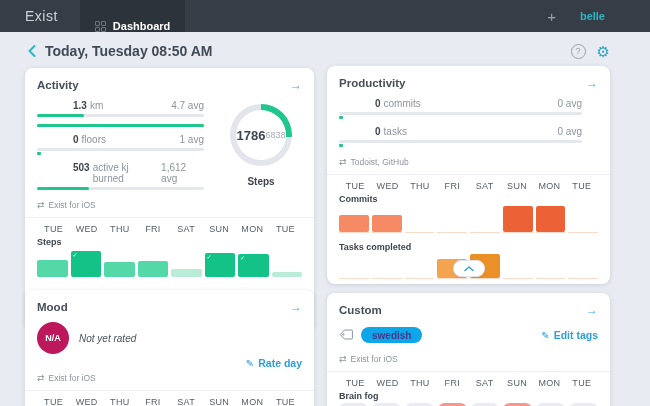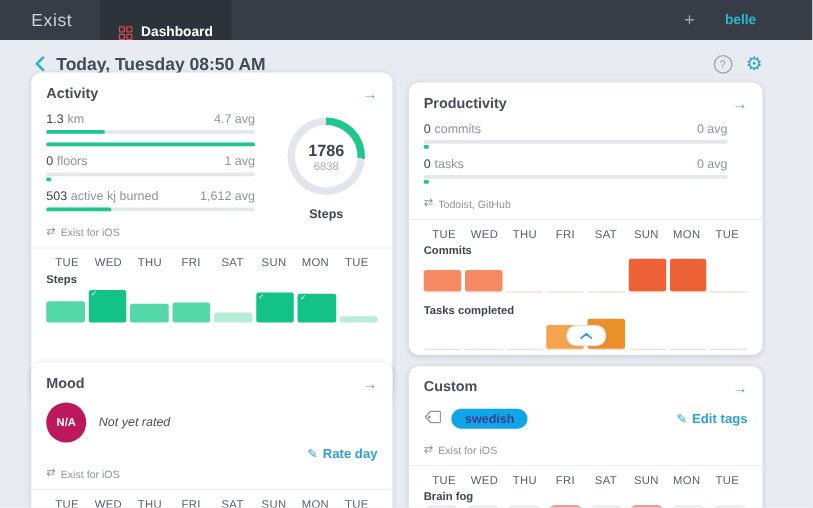--- a/index.html
+++ b/index.html
@@ -20,45 +20,45 @@
   
   .page-header{display:flex;align-items:center;padding:11px 40px 6px 28px;}
   .back{margin-right:9px;display:flex;align-items:center;}
   .page-title{font-size:14px;font-weight:bold;color:#414b56;}
   .header-icons{margin-left:auto;display:flex;gap:11px;align-items:center;}
   .help{width:13px;height:13px;border:1px solid #9aa1ab;border-radius:50%;color:#9aa1ab;font-size:9px;display:flex;align-items:center;justify-content:center;}
   .gear{color:#2aa5c5;font-size:15px;line-height:1;}
 
   
   .card{position:absolute;background:#fff;border-radius:8px;box-shadow:0 1px 4px rgba(50,60,80,.16);}
-  #card-activity{left:25px;top:58px;width:289px;height:262px;}
+  #card-activity{left:25px;top:68px;width:289px;height:262px;}
   #card-productivity{left:327px;top:66px;width:283px;height:218px;}
   #card-mood{left:25px;top:290px;width:289px;height:160px;}
   #card-custom{left:327px;top:293px;width:283px;height:150px;}
   .card-head{display:flex;justify-content:space-between;align-items:center;padding:10px 12px 6px;}
   .card-title{font-size:11.5px;font-weight:bold;color:#454e59;}
   .card-arrow{color:#4aa9e2;font-size:12px;font-weight:bold;cursor:pointer;}
 
   
   .activity-body{display:flex;padding:2px 12px 0;}
   .metrics{flex:1;}
   .activity-body .metrics{padding-right:16px;}
   .metric{margin-bottom:7px;}
   .m-top{display:flex;font-size:10px;color:#8d949e;margin-bottom:3px;align-items:baseline;}
-  .m-val{font-weight:normal;color:#3d4650;margin-right:3px;}
+  .m-val{font-weight:bold;color:#3d4650;margin-right:3px;margin-left:36px;}
   .m-avg{margin-left:auto;}
   .m-track{height:3px;background:#e4e7ed;border-radius:2px;}
   .m-fill{height:3px;background:#1fc78c;border-radius:2px;}
   .m-tick{width:4px;height:3px;background:#1fc78c;border-radius:1px;margin-top:1px;}
 
   
   .donut-wrap{width:82px;display:flex;flex-direction:column;align-items:center;padding-top:4px;}
   .donut{width:62px;height:62px;border-radius:50%;position:relative;}
   .donut::after{content:"";position:absolute;inset:6px;background:#fff;border-radius:50%;}
-  .donut-center{position:absolute;inset:0;display:flex;flex-direction:column;align-items:center;justify-content:center;z-index:1;}
+  .donut-center{position:absolute;inset:0;display:flex;align-items:center;justify-content:center;z-index:1;}
   .donut-val{font-size:13px;font-weight:bold;color:#3d4650;}
   .donut-goal{font-size:9px;color:#a7adb5;}
   .donut-label{font-size:10px;font-weight:bold;color:#3d4650;margin-top:10px;}
 
   .source{display:flex;align-items:center;gap:4px;font-size:8.5px;color:#8d949e;padding:3px 12px 7px;}
   .swap-icon{font-size:9px;color:#8d949e;}
   .divider{height:1px;background:#edeff4;}
 
   
   .chart-section{padding:6px 12px 0;}

